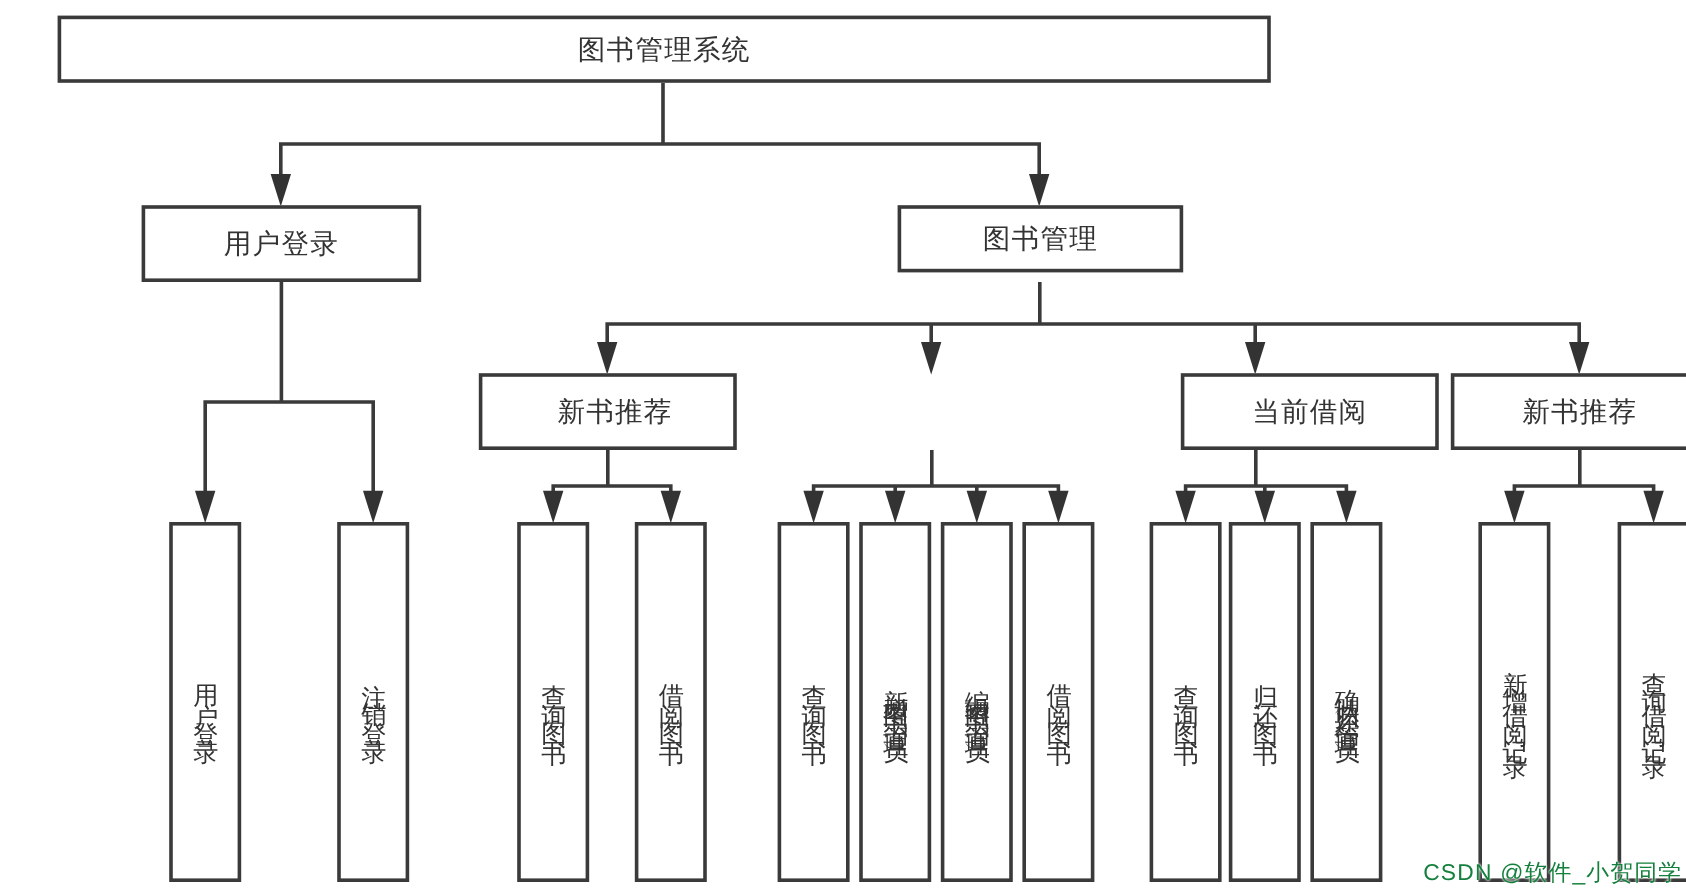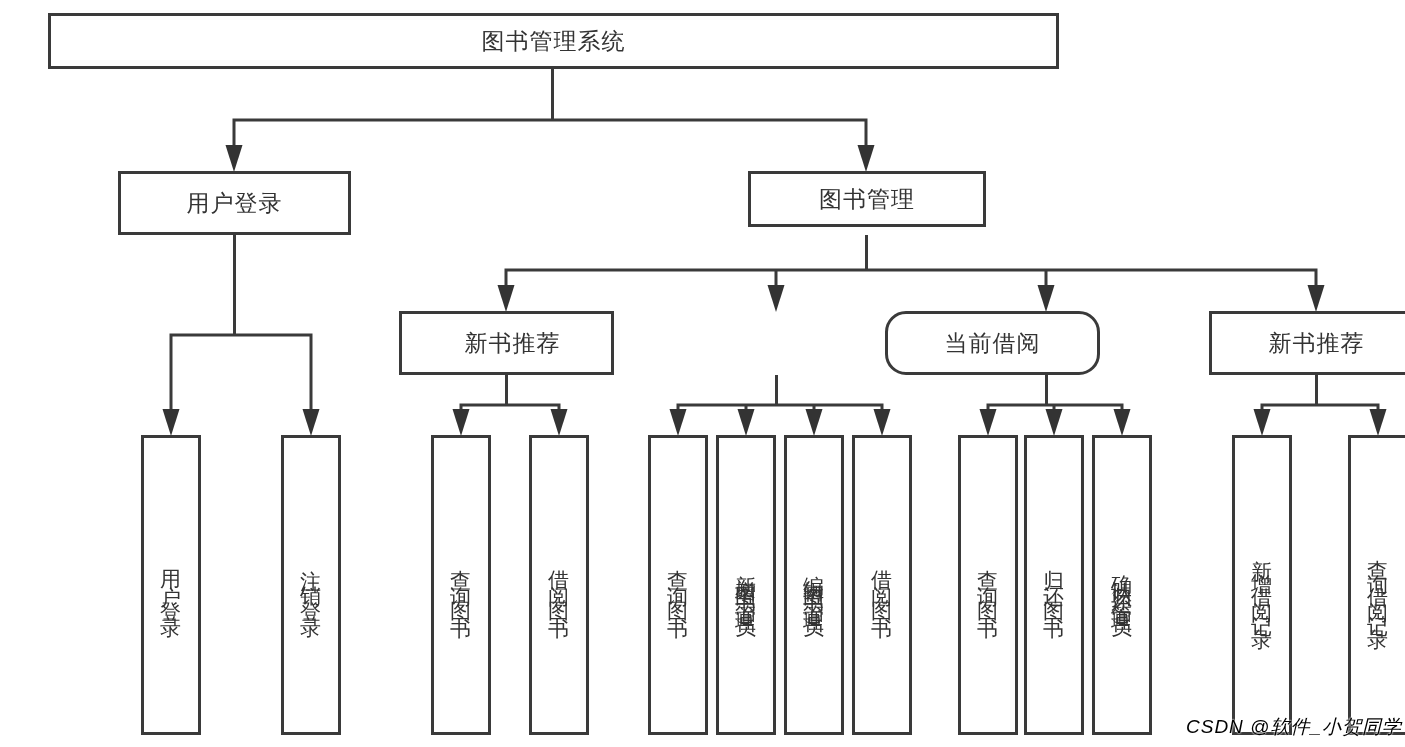--- a/index.html
+++ b/index.html
@@ -24,21 +24,21 @@
     justify-content:center;
     text-align:center;
   }
   .hnode{font-size:23px;letter-spacing:1px;white-space:nowrap;}
   .root{left:12px;top:13px;width:1011px;height:56px;}
   .l2a{left:82px;top:171px;width:233px;height:64px;}
   .l2b{left:712px;top:171px;width:238px;height:56px;}
   .l3{top:311px;width:215px;height:64px;}
   .l3a{left:363px;padding-left:12px;}
   .l3b{left:632px;}
-  .l3c{left:849px;border-radius:21px;}
+  .l3c{left:948px;}
   .l3d{left:1173px;}
   .leaf{top:435px;width:60px;height:300px;}
   .leaf span{
     writing-mode:vertical-rl;
     text-orientation:mixed;
     font-size:21px;
     line-height:1;
     white-space:nowrap;
   }
   .ls4 span{letter-spacing:16px;}
@@ -47,25 +47,24 @@
   .g1a{left:105px;} .g1b{left:245px;}
   .g2a{left:395px;} .g2b{left:493px;}
   .g3a{left:612px;} .g3b{left:680px;} .g3c{left:748px;} .g3d{left:816px;}
   .g4a{left:922px;} .g4b{left:988px;} .g4c{left:1056px;}
   .g5a{left:1196px;} .g5b{left:1312px;}
   .watermark{
     position:absolute;
     left:1150px;
     top:714px;
     font-size:19px;
-    color:#000000;
+    color:#15803d;
     letter-spacing:1px;
     white-space:nowrap;
     text-shadow:0 0 2px #ffffff,0 0 2px #ffffff;
-    font-style:italic;
   }
 </style>
 </head>
 <body>
 
 <div class="stage">
 
   <svg class="wires" viewBox="0 0 1405 747" xmlns="http://www.w3.org/2000/svg">
     <g stroke="#3a3a3a" stroke-width="3" fill="none">
 

